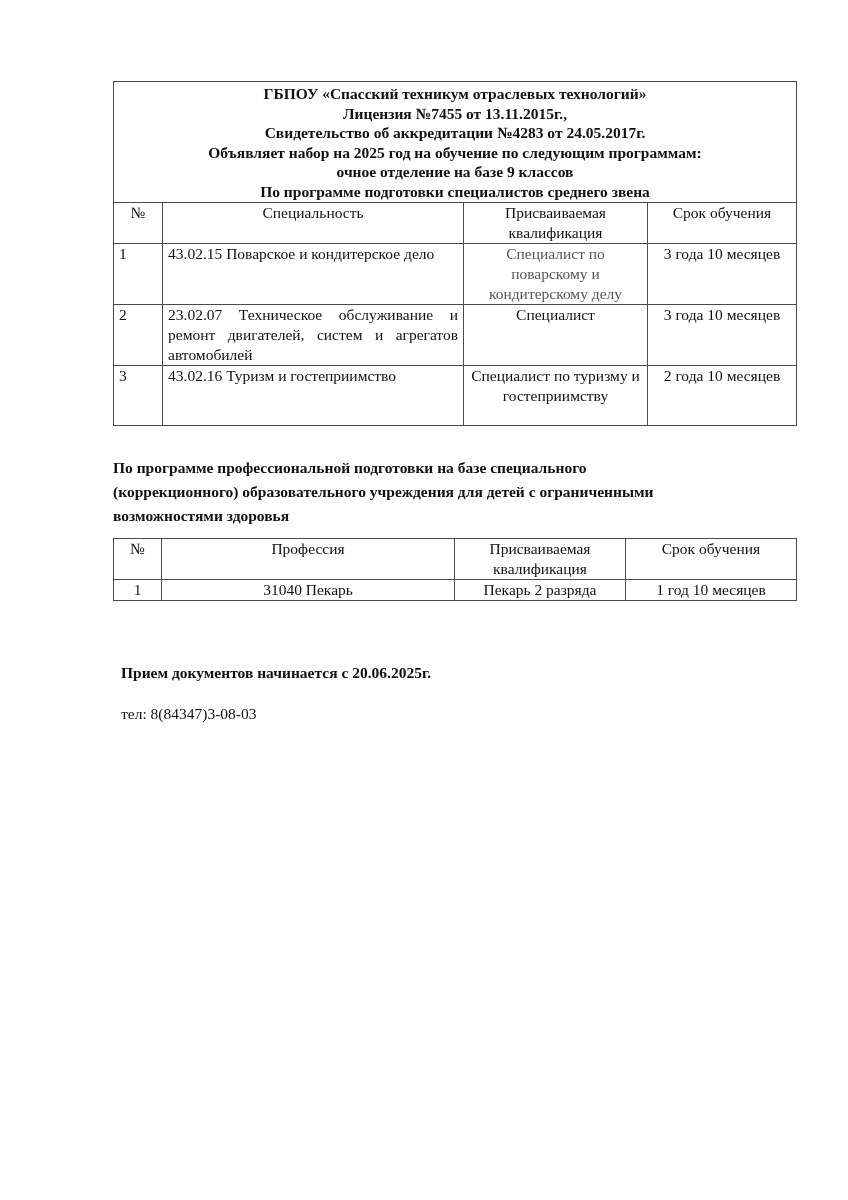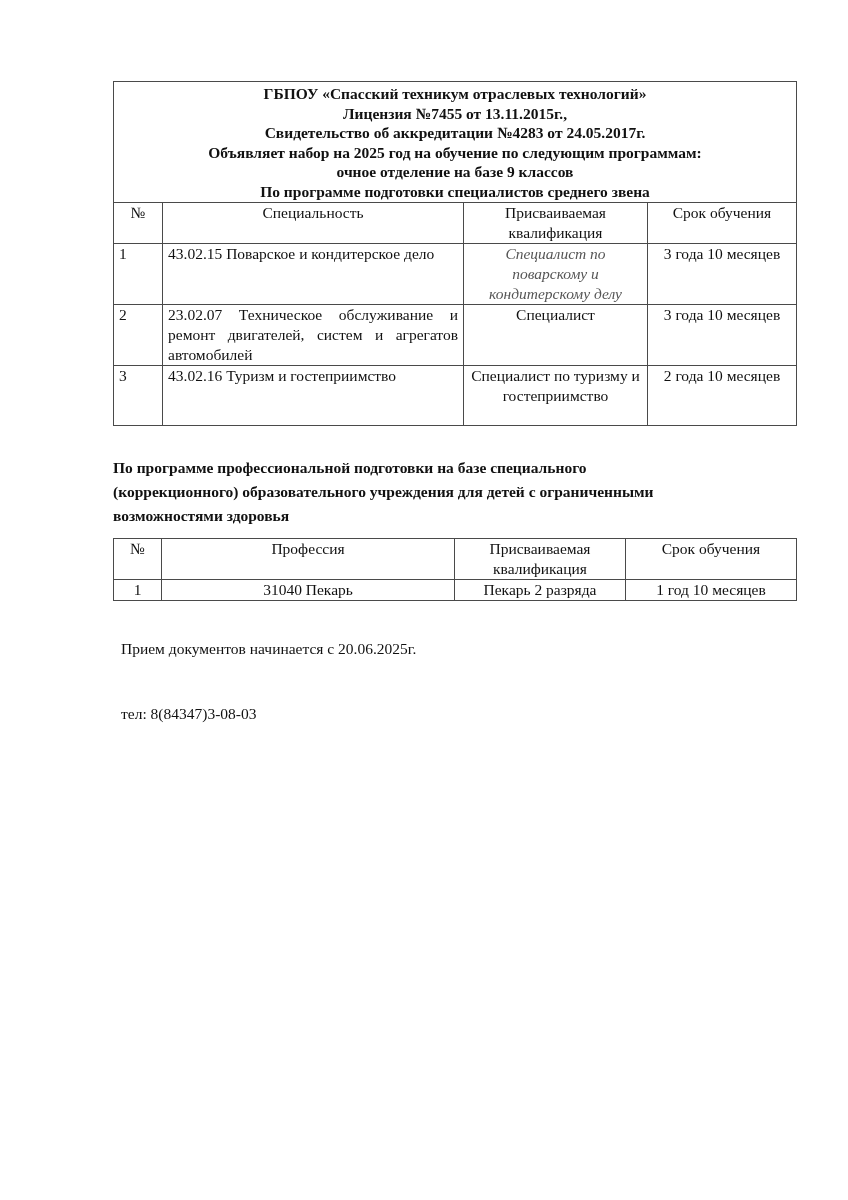--- a/index.html
+++ b/index.html
@@ -14,31 +14,31 @@
   #t1 { left: 113px; top: 81px; width: 683px; }
   #t1 .title-cell { text-align: center; font-weight: bold; font-size: 15.5px;
                     line-height: 19.6px; padding: 2px 4px 0 4px; height: 116px; }
   #t1 .hdr td { height: 39px; }
   #t1 .r1 td { height: 59px; }
   #t1 .r2 td { height: 59px; }
   #t1 .r3 td { height: 59px; }
 
   .c { text-align: center; }
   .j { text-align: justify; }
-  .gray { color: #555; font-style: italic; }
+  .gray { color: #555; }
 
   .section2 { position: absolute; left: 113px; top: 456px; width: 683px;
               text-align: left; font-weight: bold; font-size: 15.5px; line-height: 24px; }
 
   #t2 { left: 113px; top: 538px; width: 683px; }
   #t2 .hdr td { height: 40px; }
   #t2 .r1 td { height: 19px; }
 
   .footer-line { position: absolute; left: 121px; font-size: 15.5px; }
-  #f1 { top: 640px; }
+  #f1 { top: 664px; font-weight: bold; }
   #f2 { top: 681px; margin-top: 24px; }
 </style>
 </head>
 <body>
 
 <div class="page">
 
   <table id="t1">
     <colgroup>
       <col style="width:49px">
@@ -71,21 +71,21 @@
     </tr>
     <tr class="r2">
       <td>2</td>
       <td class="j">23.02.07 Техническое обслуживание и ремонт двигателей, систем и агрегатов автомобилей</td>
       <td class="c">Специалист</td>
       <td class="c">3 года 10 месяцев</td>
     </tr>
     <tr class="r3">
       <td>3</td>
       <td class="j">43.02.16 Туризм и гостеприимство</td>
-      <td class="c">Специалист по туризму и гостеприимство</td>
+      <td class="c">Специалист по туризму и гостеприимству</td>
       <td class="c">2 года 10 месяцев</td>
     </tr>
   </tbody>
     </table>
 
   <div class="section2">
     <div>По программе профессиональной подготовки на базе специального</div>
     <div>(коррекционного) образовательного учреждения для детей с ограниченными</div>
     <div>возможностями здоровья</div>
   </div>

